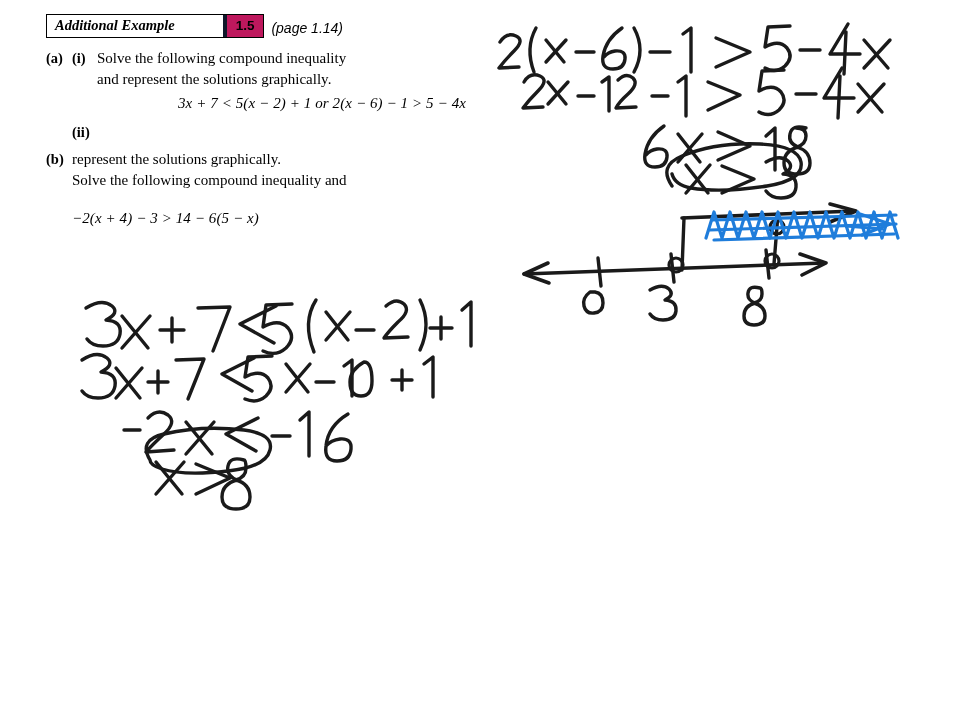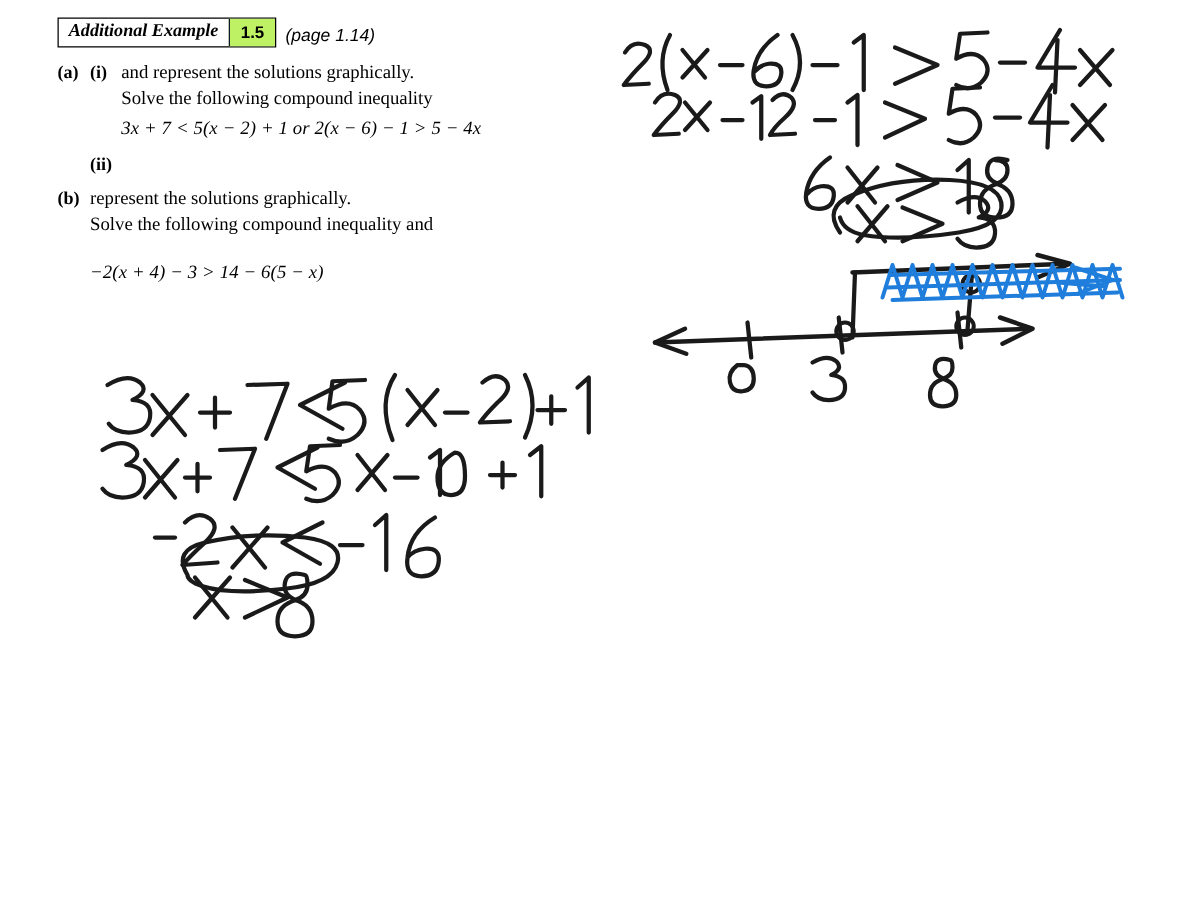--- a/index.html
+++ b/index.html
@@ -44,23 +44,24 @@
     font-size: 14.5px;
     padding: 2px 8px 3px 8px;
     line-height: 1.15;
     white-space: nowrap;
   }
   .header-num {
     font-family: "Liberation Sans", sans-serif;
     font-weight: bold;
     font-size: 13.5px;
     padding: 3px 9px 3px 9px;
-    background: #bef264;
-    border-left: 1px solid #0f172a;
+    background: #be185d;
+    border-left: 4px solid #0f172a;
     line-height: 1.15;
+    margin-left: 40px;
   }
   .header-page {
     font-family: "Liberation Sans", sans-serif;
     font-style: italic;
     font-size: 14px;
     padding-bottom: 2px;
     white-space: nowrap;
   }
 
   .item {
@@ -83,21 +84,21 @@
     font-size: 14.5px;
   }
   .item-body {
     flex: 1 1 auto;
   }
   .ln { display: block; }
   .math {
     font-style: italic;
     letter-spacing: 0.1px;
   }
-  .eq-line { margin-top: 3px; }
+  .eq-line { margin-top: 3px; text-align: right; }
   .eq-line2 { margin-top: 16px; }
   .sub-block { margin-top: 7px; }
 
   
   .ink {
     position: absolute;
     left: 0;
     top: 0;
     width: 960px;
     height: 720px;
@@ -116,22 +117,22 @@
         <div class="header-title">Additional Example</div>
         <div class="header-num">1.5</div>
       </div>
       <div class="header-page">(page 1.14)</div>
     </div>
 
     <div class="item">
       <div class="lbl-a">(a)</div>
       <div class="lbl-roman">(i)</div>
       <div class="item-body">
+        <span class="ln">Solve the following compound inequality</span>
         <span class="ln">and represent the solutions graphically.</span>
-        <span class="ln">Solve the following compound inequality</span>
         <span class="ln math eq-line">3x + 7 &lt; 5(x − 2) + 1  or  2(x − 6) − 1 &gt; 5 − 4x</span>
       </div>
     </div>
 
     <div class="item sub-block">
       <div class="lbl-a"></div>
       <div class="lbl-roman">(ii)</div>
     </div>
 
     <div class="item sub-block">

